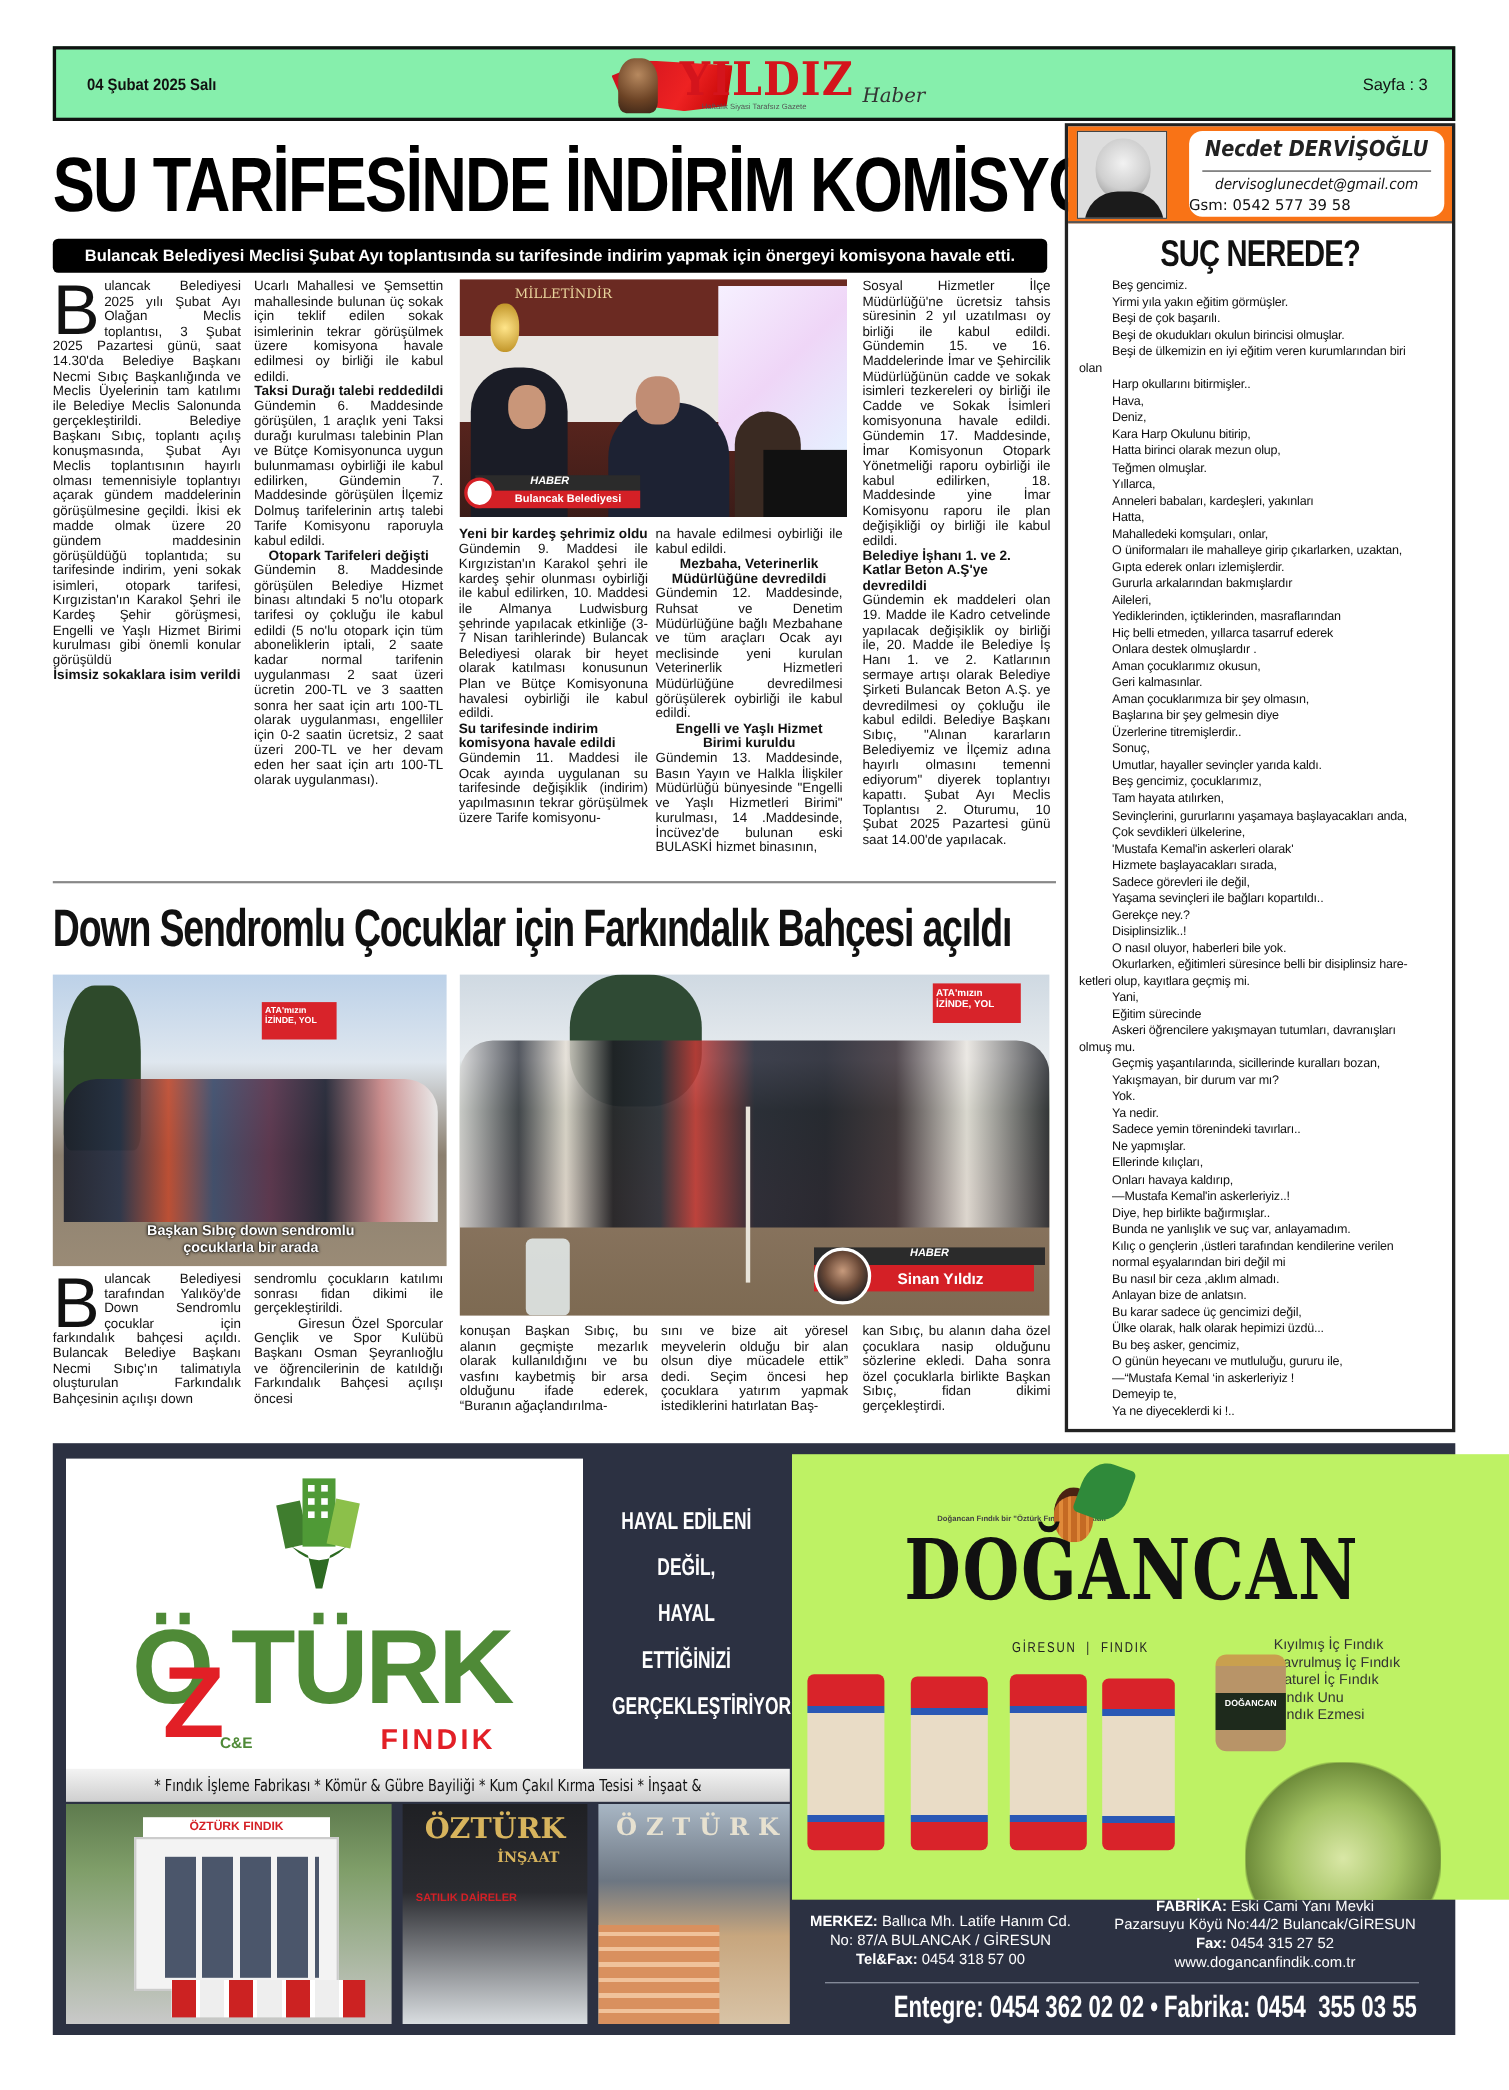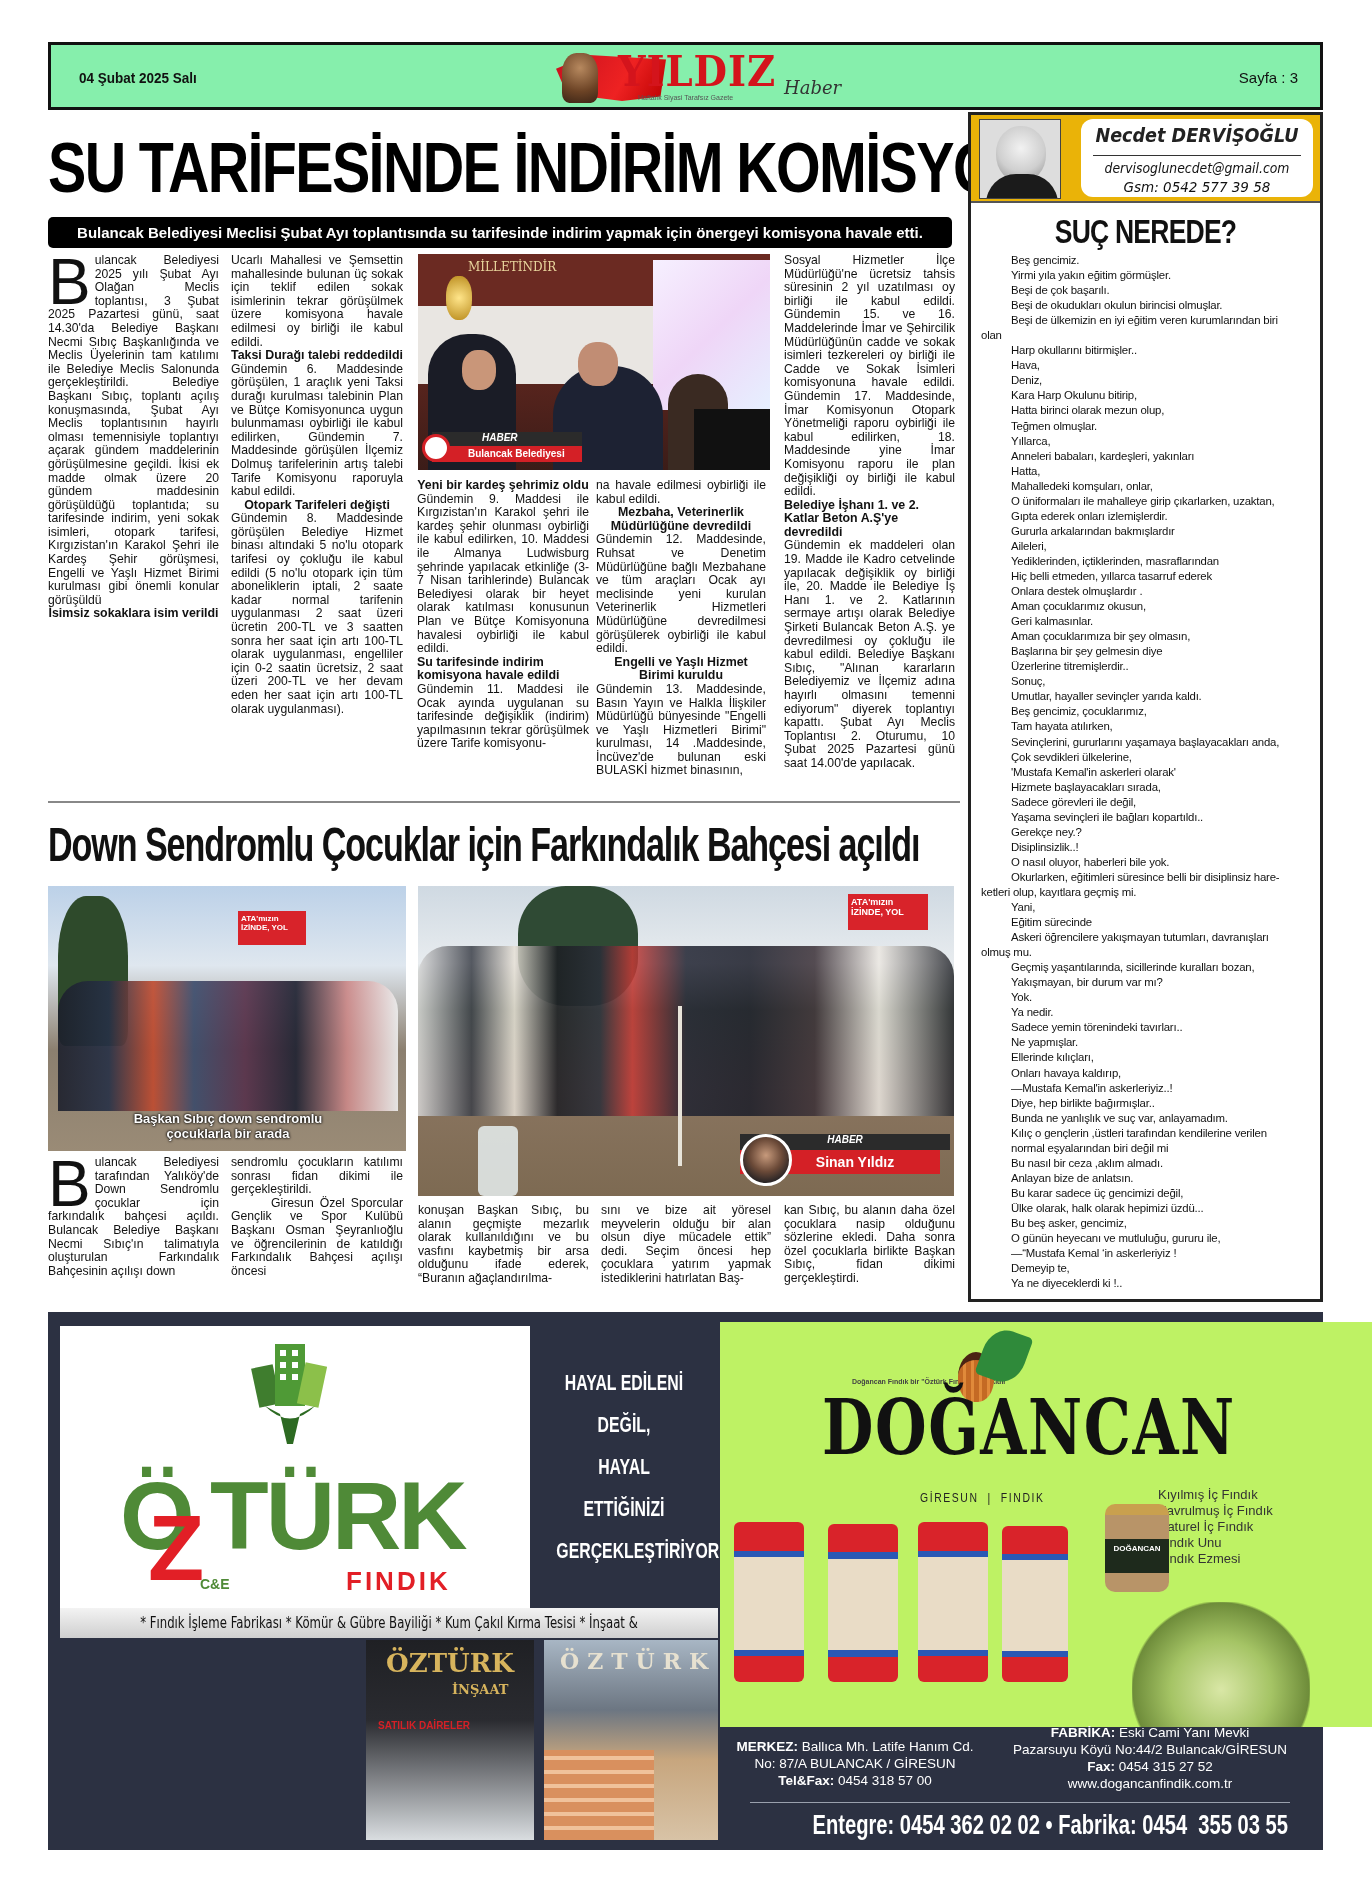--- a/index.html
+++ b/index.html
@@ -20,27 +20,27 @@
 #subbar{left:48px;top:217px;width:904px;height:31px;background:#000;border-radius:5px;color:#fff;font-weight:bold;font-size:15px;line-height:31px;text-align:center}
 .col{font-size:12.2px;line-height:13.6px;text-align:justify;hyphens:manual}
 .col p{text-indent:0}
 .col h4{font-size:12.4px;line-height:13.6px;text-align:center;font-weight:bold}
 .col h4.left{text-align:left}
 .dropcap{float:left;font-size:64px;line-height:52px;font-weight:normal;margin:2px 4px 0 0;font-family:"Liberation Sans",sans-serif}
 .photo{overflow:hidden}
 .sep{background:#888}
 
 #colbox{left:968px;top:112px;width:355px;height:1190px;border:3px solid #222}
-#colhead{left:0;top:0;width:349px;height:88px;background:#eab308;border-bottom:2px solid #555}
+#colhead{left:0;top:0;width:349px;height:88px;background:#f97316;border-bottom:2px solid #555}
 #avatar{left:8px;top:4px;width:82px;height:80px;background:#ddd;border:1px solid #444;overflow:hidden}
 #namebox{left:110px;top:4px;width:232px;height:78px;background:#fff;border-radius:12px}
 #namebox .nm{position:absolute;left:0;width:100%;top:4px;text-align:center;font-style:italic;font-weight:bold;font-size:20px;font-family:"DejaVu Sans",sans-serif;color:#222;transform:scaleX(.88)}
 #namebox .line{position:absolute;left:12px;right:12px;top:36px;height:1px;background:#333}
 #namebox .em{position:absolute;left:0;width:100%;top:41px;text-align:center;font-style:italic;font-size:13.5px;font-family:"DejaVu Sans",sans-serif;transform:scaleX(.92)}
-#namebox .gsm{position:absolute;left:0;width:100%;top:60px;text-align:center;font-style:italic;font-size:13.5px;font-family:"DejaVu Sans",sans-serif}
+#namebox .gsm{position:absolute;left:0;width:100%;top:60px;text-align:left;font-size:13.5px;font-family:"DejaVu Sans",sans-serif}
 #coltitle{left:0;top:96px;width:349px;text-align:center;font-weight:bold;font-size:34px;line-height:40px;transform:scaleX(.78);letter-spacing:-1px}
 #poem{left:10px;top:138px;width:330px;font-size:11.4px;line-height:15.05px;letter-spacing:-.2px}
 #poem div{padding-left:30px;white-space:nowrap}
 #poem div.flow{white-space:normal;text-align:justify}
 #poem div.cont{padding-left:0}
 
 #h2{left:48px;top:812px;width:912px;font-weight:bold;font-size:48px;line-height:66px;white-space:nowrap;transform:scaleX(.71);transform-origin:left;letter-spacing:-1.5px}
 
 #adwrap{left:48px;top:1312px;width:1275px;height:538px;background:#2c3142}
 #adL{left:12px;top:14px;width:470px;height:290px;background:#fff}
@@ -269,20 +269,26 @@
   </div>
   <div id="adslogan" class="abs">
     <div>HAYAL EDİLENİ</div>
     <div>DEĞİL,</div>
     <div>HAYAL</div>
     <div>ETTİĞİNİZİ</div>
     <div>GERÇEKLEŞTİRİYORUZ</div>
   </div>
   <div id="adLtag" class="abs"><span>* Fındık İşleme Fabrikası * Kömür &amp; Gübre Bayiliği * Kum Çakıl Kırma Tesisi * İnşaat &amp; Taahüt</span></div>
 
+  <div class="abs photo" style="left:12px;top:328px;width:296px;height:200px;background:linear-gradient(180deg,#5e7b4e 0,#7f9e69 30%,#c9c9c9 100%)">
+    <div class="abs" style="left:62px;top:30px;width:186px;height:140px;background:#f3f3f3;border:2px solid #ccc"></div>
+    <div class="abs" style="left:90px;top:48px;width:140px;height:110px;background:repeating-linear-gradient(90deg,#4b566b 0 28px,#f3f3f3 28px 34px)"></div>
+    <div class="abs" style="left:70px;top:12px;width:170px;height:18px;background:#fff;color:#d42026;font-size:11px;font-weight:bold;text-align:center;line-height:18px">ÖZTÜRK FINDIK</div>
+    <div class="abs" style="left:96px;top:160px;width:176px;height:34px;background:repeating-linear-gradient(90deg,#c22 0 22px,#fff 22px 26px,#eee 26px 48px,#fff 48px 52px)"></div>
+  </div>
   <div class="abs photo" style="left:318px;top:328px;width:168px;height:200px;background:linear-gradient(180deg,#1f2024 0,#2a2b30 40%,#d9dde0 100%)">
     <div class="abs" style="left:0;top:8px;width:168px;text-align:center;font-family:'DejaVu Serif',serif;font-weight:bold;font-size:26px;color:#d7b45d">ÖZTÜRK</div>
     <div class="abs" style="left:86px;top:42px;font-family:'DejaVu Serif',serif;font-weight:bold;font-size:13px;color:#d7b45d">İNŞAAT</div>
     <div class="abs" style="left:12px;top:80px;font-size:10px;font-weight:bold;color:#d42026">SATILIK DAİRELER</div>
   </div>
   <div class="abs photo" style="left:496px;top:328px;width:174px;height:200px;background:linear-gradient(180deg,#a8b6c4 0,#6c7682 35%,#c7a67e 60%,#d8c3a6 100%)">
     <div class="abs" style="left:16px;top:8px;font-family:'DejaVu Serif',serif;font-weight:bold;font-size:22px;color:#e7e1d0;letter-spacing:8px">ÖZTÜRK</div>
     <div class="abs" style="left:0;top:110px;width:110px;height:90px;background:repeating-linear-gradient(0deg,#d9905e 0 10px,#f0c29b 10px 14px)"></div>
   </div>
 

